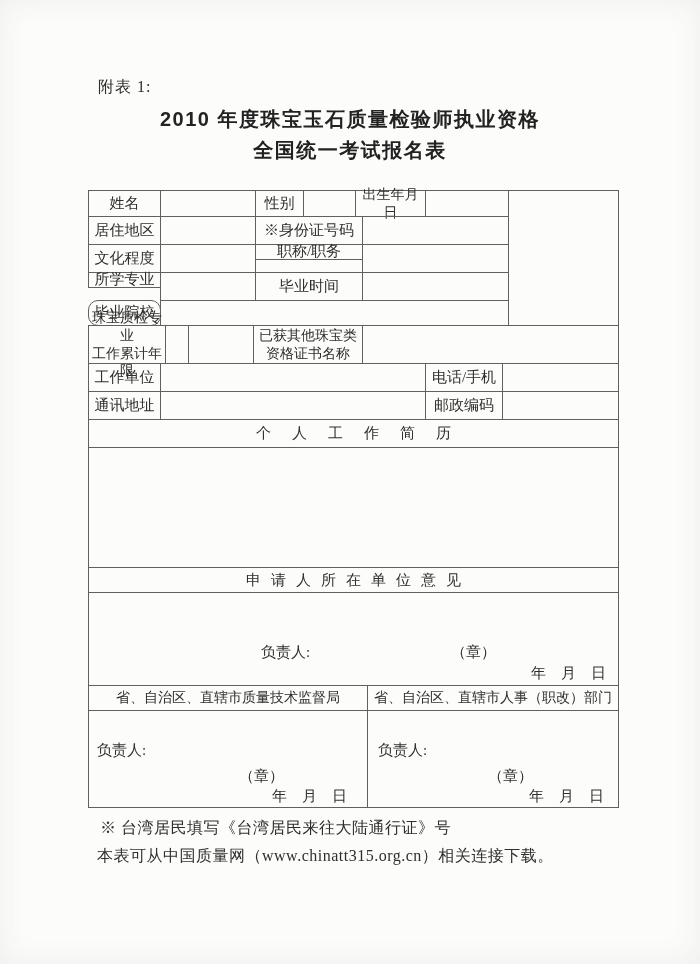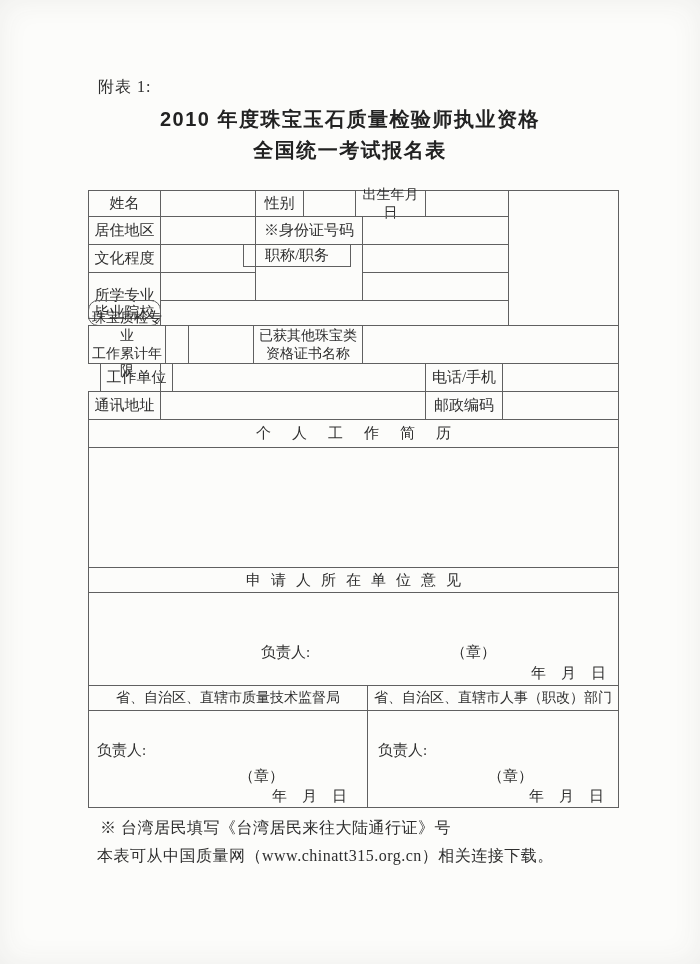--- a/index.html
+++ b/index.html
@@ -70,38 +70,39 @@
     <div class="cell value-cell" style="left:337px;top:0px;width:84px;height:27px;"></div>
     <div class="cell value-cell" style="left:420px;top:0px;width:111px;height:136px;"></div>
 
     <div class="cell label-cell" style="left:0px;top:26px;width:73px;height:29px;">居住地区</div>
     <div class="cell value-cell" style="left:72px;top:26px;width:96px;height:29px;"></div>
     <div class="cell label-cell" style="left:167px;top:26px;width:108px;height:29px;">※身份证号码</div>
     <div class="cell value-cell" style="left:274px;top:26px;width:147px;height:29px;"></div>
 
     <div class="cell label-cell" style="left:0px;top:54px;width:73px;height:29px;">文化程度</div>
     <div class="cell value-cell" style="left:72px;top:54px;width:96px;height:29px;"></div>
-    <div class="cell label-cell" style="left:155px;top:54px;width:108px;height:23px;">职称/职务</div>
+    <div class="cell label-cell" style="left:167px;top:54px;width:108px;height:16px;">职称/职务</div>
     <div class="cell value-cell" style="left:274px;top:54px;width:147px;height:29px;"></div>
 
-    <div class="cell label-cell" style="left:0px;top:82px;width:73px;height:47px;">所学专业</div>
+    <div class="cell label-cell" style="left:0px;top:82px;width:73px;height:16px;">所学专业</div>
     <div class="cell value-cell" style="left:72px;top:82px;width:96px;height:29px;"></div>
+    <div class="cell label-cell" style="left:167px;top:82px;width:108px;height:29px;">毕业时间</div>
     <div class="cell value-cell" style="left:274px;top:82px;width:147px;height:29px;"></div>
 
     <div class="cell label-cell" style="left:0px;top:110px;width:73px;height:26px;border-radius:10px;">毕业院校</div>
     <div class="cell value-cell" style="left:72px;top:110px;width:349px;height:26px;"></div>
 
     <div class="cell label-cell small-label" style="left:0px;top:135px;width:78px;height:39px;">珠宝质检专业
 工作累计年限</div>
     <div class="cell value-cell" style="left:100px;top:135px;width:66px;height:39px;"></div>
     <div class="cell label-cell small-label" style="left:165px;top:135px;width:110px;height:39px;">已获其他珠宝类
 资格证书名称</div>
     <div class="cell value-cell" style="left:274px;top:135px;width:257px;height:39px;"></div>
 
-    <div class="cell label-cell" style="left:12px;top:173px;width:73px;height:29px;">工作单位</div>
+    <div class="cell label-cell" style="left:0px;top:173px;width:73px;height:29px;">工作单位</div>
     <div class="cell value-cell" style="left:72px;top:173px;width:266px;height:29px;"></div>
     <div class="cell label-cell" style="left:337px;top:173px;width:78px;height:29px;">电话/手机</div>
     <div class="cell value-cell" style="left:414px;top:173px;width:117px;height:29px;"></div>
 
     <div class="cell label-cell" style="left:0px;top:201px;width:73px;height:29px;">通讯地址</div>
     <div class="cell value-cell" style="left:72px;top:201px;width:266px;height:29px;"></div>
     <div class="cell label-cell" style="left:337px;top:201px;width:78px;height:29px;">邮政编码</div>
     <div class="cell value-cell" style="left:414px;top:201px;width:117px;height:29px;"></div>
 
     <div class="cell section-header" style="left:0px;top:229px;width:531px;height:29px;">

